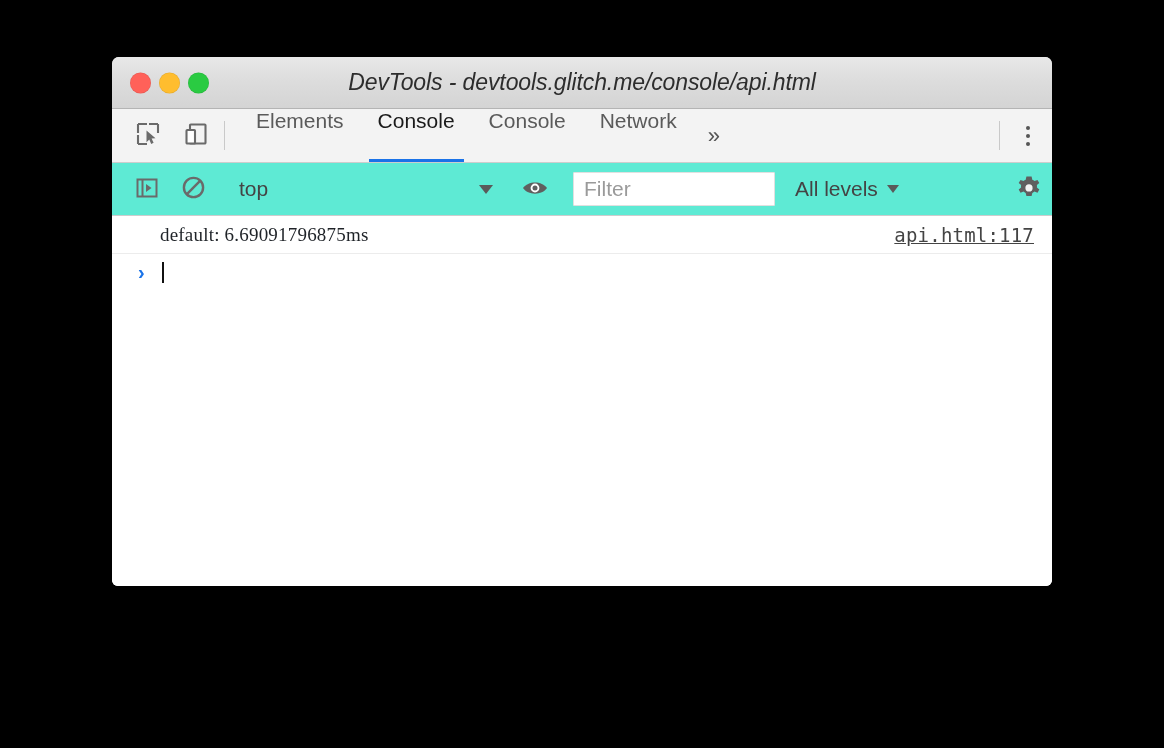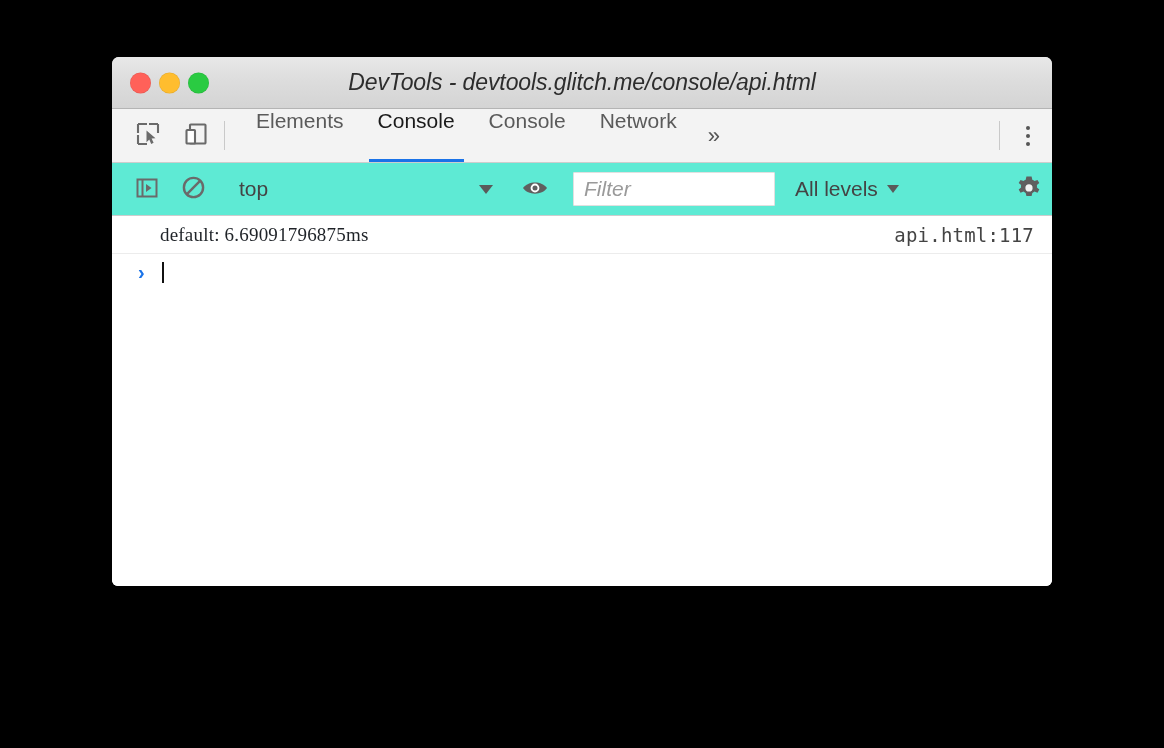--- a/index.html
+++ b/index.html
@@ -181,21 +181,20 @@
     width: 202px;
     height: 34px;
     background: #ffffff;
     border: 1px solid #e0e0e0;
     border-radius: 1px;
     display: flex;
     align-items: center;
     padding: 0 10px;
     box-sizing: border-box;
     margin-left: 6px;
-    font-style: italic;
   }
   .filter-placeholder {
     font-size: 21px;
     color: #9a9a9a;
   }
 
   .levels-select {
     display: flex;
     align-items: center;
     gap: 9px;
@@ -236,20 +235,21 @@
     font-family: Liberation Serif, serif;
     font-size: 19px;
     color: #1f2328;
     letter-spacing: 0.2px;
   }
   .message-source {
     margin-left: auto;
     font-family: "DejaVu Sans Mono", "Liberation Mono", monospace;
     font-size: 19px;
     color: #444444;
+    text-decoration: underline;
     cursor: pointer;
     letter-spacing: 0.2px;
   }
 
   .prompt-row {
     display: flex;
     align-items: center;
     height: 36px;
     padding-left: 26px;
   }

